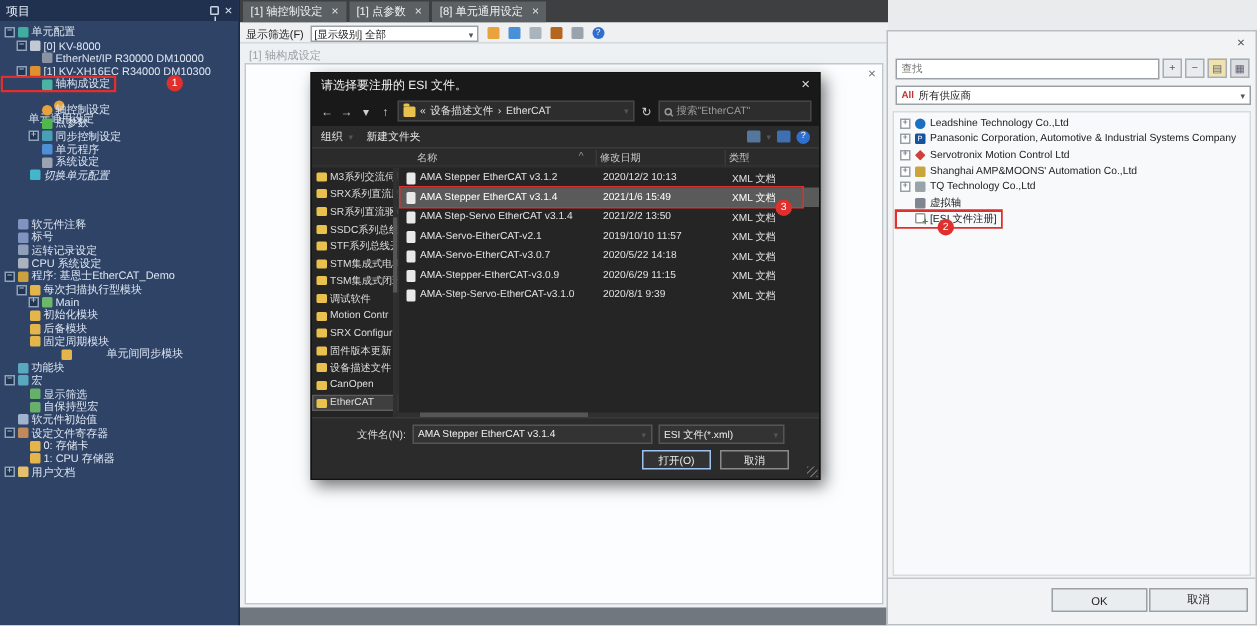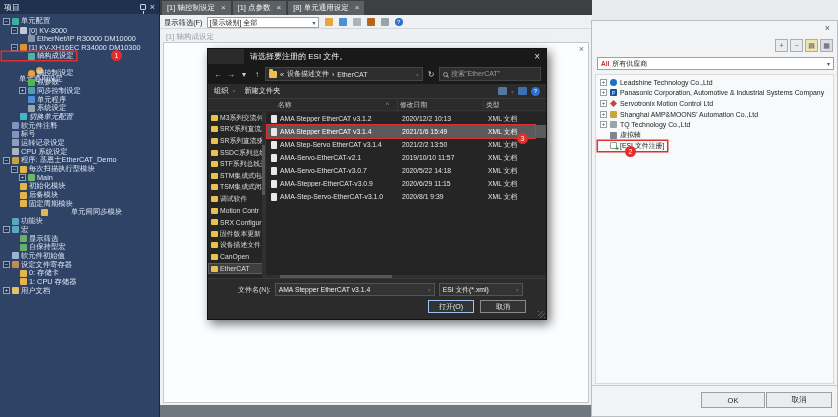--- a/index.html
+++ b/index.html
@@ -61,21 +61,21 @@
 
 
 #content{position:absolute;left:160px;top:29px;width:432px;height:376px;background:#eef1f4;z-index:1;}
 #page-label{position:absolute;left:6px;top:3px;color:#9aa1a8;font-size:7.5px;}
 #doc-panel{position:absolute;left:3px;top:13px;width:426px;height:361px;background:#fbfdfe;border:1px solid #c2c8ce;}
 #doc-close{position:absolute;right:4px;top:1px;color:#777;font-size:9px;}
 #bottom-strip{position:absolute;left:160px;top:405px;width:432px;height:12px;background:#70777e;z-index:1;}
 
 
 #dialog{position:absolute;left:207px;top:48px;width:340px;height:272px;background:#2b2b2b;border:1px solid #121212;box-shadow:3px 4px 10px rgba(0,0,0,.55);color:#e4e4e4;font-size:7px;z-index:10;}
-.dtitle{height:15px;background:#191919;display:flex;align-items:center;padding:0 6px;font-size:8px;color:#f2f2f2;gap:4px;margin-left:36px;}
+.dtitle{height:15px;background:#191919;display:flex;align-items:center;padding:0 6px;font-size:8px;color:#f2f2f2;gap:4px;}
 .dx{margin-left:auto;font-size:10px;color:#ddd;line-height:10px;}
 .daddr{height:20px;background:#191919;display:flex;align-items:center;gap:3px;padding:0 5px;}
 .navb{color:#cfcfcf;font-size:8px;width:10px;text-align:center;flex:none;}
 .crumb{flex:1;height:14px;background:#2d2d2d;border:1px solid #454545;display:flex;align-items:center;padding:0 3px;gap:3px;font-size:7px;color:#e0e0e0;white-space:nowrap;overflow:hidden;}
 .folderico{width:8px;height:7px;background:#eac14d;border-radius:1px;position:relative;flex:none;}
 .folderico::before{content:"";position:absolute;left:0;top:-2px;width:4px;height:2px;background:#eac14d;border-radius:1px 1px 0 0;}
 .dsearch{width:102px;height:14px;background:#2d2d2d;border:1px solid #454545;display:flex;align-items:center;gap:3px;padding:0 3px;color:#9a9a9a;flex:none;}
 .mag{width:5px;height:5px;border:1px solid #9a9a9a;border-radius:50%;position:relative;flex:none;}
 .mag::after{content:"";position:absolute;width:3px;height:1px;background:#9a9a9a;transform:rotate(45deg);right:-2px;bottom:-1px;}
 .dcmd{height:15px;display:flex;align-items:center;padding:0 6px;gap:9px;border-bottom:1px solid #3a3a3a;font-size:7.2px;}
@@ -214,21 +214,21 @@
         <div class="trow" style="padding-left: 17px;">
           <span class="exp none"></span>
           <span class="tico ic-option-setting"></span>
           <span class="tlbl">系统设定</span>
         </div>
         <div class="trow" style="padding-left: 9px; font-style: italic;">
           <span class="exp none"></span>
           <span class="tico ic-switch-config"></span>
           <span class="tlbl">切换单元配置</span>
         </div>
-        <div class="trow" style="padding-left: 1px;">
+        <div class="trow" style="padding-left: 1px; margin-top: 24px;">
           <span class="exp none"></span>
           <span class="tico ic-device-comment"></span>
           <span class="tlbl">软元件注释</span>
         </div>
         <div class="trow" style="padding-left: 1px;">
           <span class="exp none"></span>
           <span class="tico ic-label-table"></span>
           <span class="tlbl">标号</span>
         </div>
         <div class="trow" style="padding-left: 1px;">
@@ -543,20 +543,21 @@
       <div class="dbrow">
         <span class="dbtn primary">打开(O)</span>
         <span class="dbtn">取消</span>
       </div>
       <span class="grip"></span>
     </div>
   </div>
 
   <div id="rpanel">
     <span id="rp-close">×</span>
+    <input id="rp-search" placeholder="查找" style="">
     <span id="rp-tools">
         <span class="rtb rt-expand-tree-icon">+</span>
         <span class="rtb rt-collapse-tree-icon">−</span>
         <span class="rtb rt-folder-group-icon">▤</span>
         <span class="rtb rt-device-view-icon">▦</span>
       </span>
     <span id="rp-filter">
       <span class="allbadge">All</span>
       <span>所有供应商</span>
       <span class="car">▾</span>

